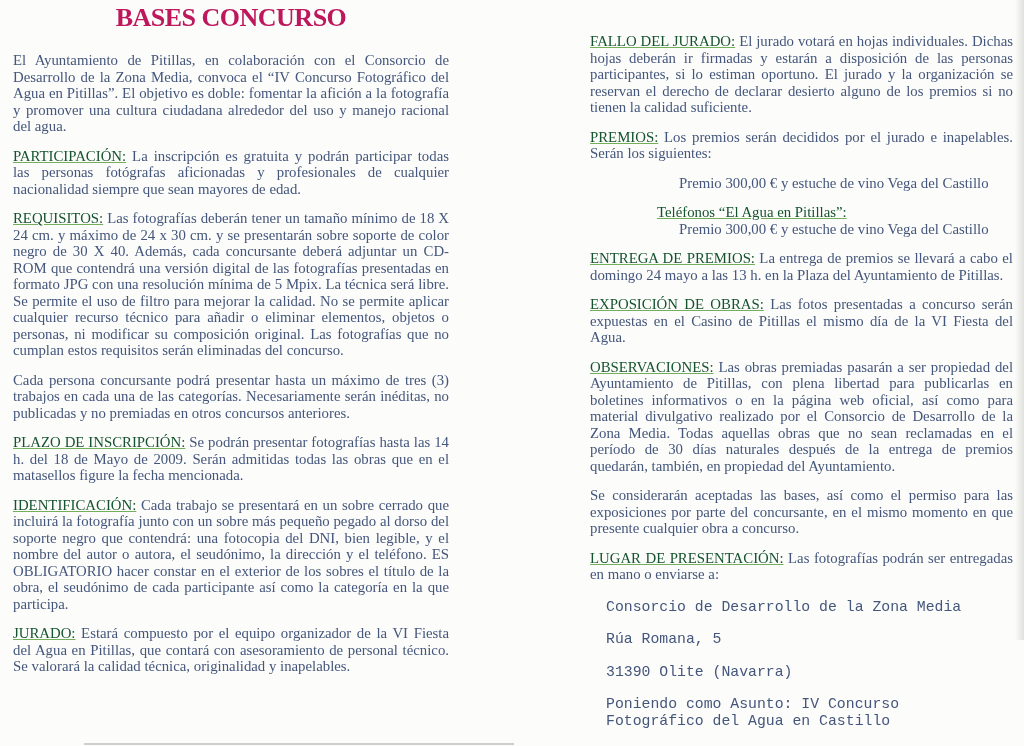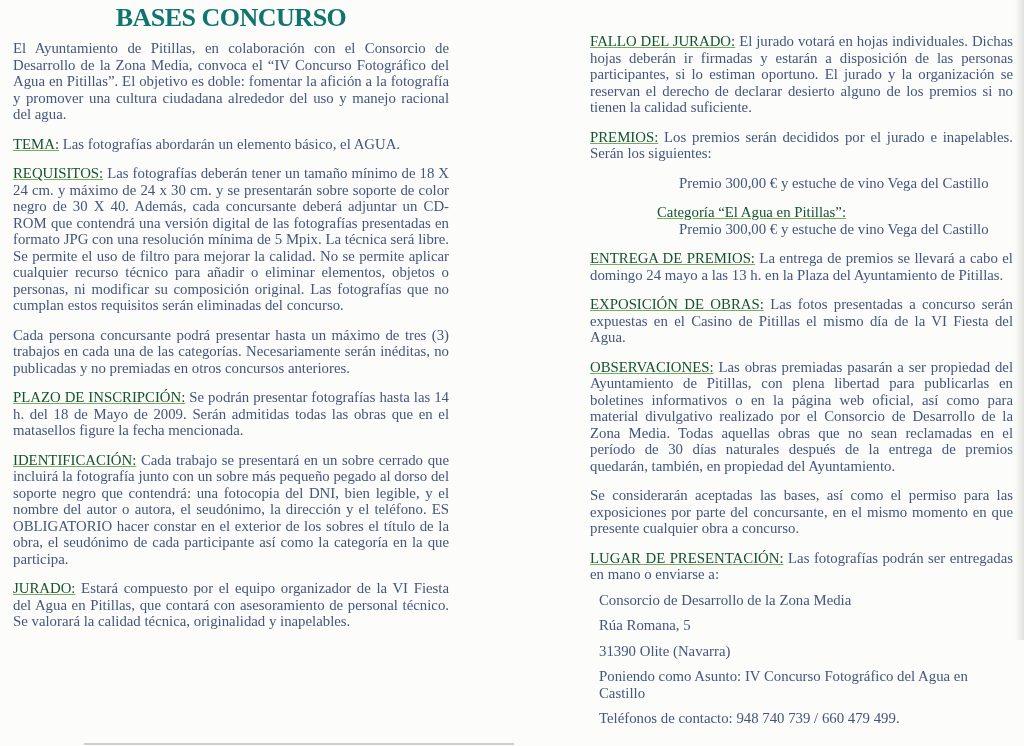--- a/index.html
+++ b/index.html
@@ -5,61 +5,61 @@
   html,body{margin:0;padding:0;background:#ffffff;}
   .page{
     position:relative;width:1024px;height:746px;overflow:hidden;
     background:#fcfcfa;
     font-family:"Liberation Serif","DejaVu Serif",serif;
     color:#44567c;
   }
   .title{
     position:absolute;left:13px;top:3px;width:436px;
     text-align:center;font-size:26px;font-weight:bold;
-    color:#0f766e;letter-spacing:-0.5px;
+    color:#be185d;letter-spacing:-0.5px;
   }
   .col{
     position:absolute;font-size:14.8px;line-height:16.5px;
     text-align:justify;
   }
-  .col-left{left:13px;top:40px;width:436px;}
+  .col-left{left:13px;top:52px;width:436px;}
   .col-right{left:590px;top:33px;width:423px;}
   p.para{margin:0 0 13px 0;}
   p.para.tight{margin-bottom:0;}
   .h{
     color:#14532d;
     text-decoration:underline;
     text-decoration-color:#74ad5c;
   }
   .prize-block{margin:0 0 13px 0;text-align:left;}
   .prize-block .cat{margin:0 0 0 67px;}
   .prize-block .amount{margin:0 0 0 89px;}
   .address{text-align:left;}
-  .address .addr-line{margin:9px;}
+  .address .addr-line{margin:16px;font-family:Liberation Mono, monospace;}
   .scan-bottom-line{
     position:absolute;left:84px;bottom:1px;width:430px;height:2px;
     background:#b6b6b2;opacity:.65;
   }
   .scan-right-edge{
     position:absolute;right:0;top:0;width:9px;height:640px;
     background:linear-gradient(to right,rgba(190,190,186,0),rgba(190,190,186,.45));
   }
 </style>
 </head>
 <body>
 
 <div class="page">
 
   <div class="title">BASES CONCURSO</div>
 
   <div class="col col-left">
     <p class="para"><span>El Ayuntamiento de Pitillas, en colaboración con el Consorcio de Desarrollo de la Zona Media, convoca el “IV Concurso Fotográfico del Agua en Pitillas”. El objetivo es doble: fomentar la afición a la fotografía y promover una cultura ciudadana alrededor del uso y manejo racional del agua.</span></p>
 
+    <p class="para"><span class="h">PARTICIPACIÓN:</span> <span>La inscripción es gratuita y podrán participar todas las personas fotógrafas aficionadas y profesionales de cualquier nacionalidad siempre que sean mayores de edad.</span></p>
 
-    <p class="para"><span class="h">TEMA:</span> <span>Las fotografías abordarán un elemento básico, el AGUA.</span></p>
 
     <p class="para"><span class="h">REQUISITOS:</span> <span>Las fotografías deberán tener un tamaño mínimo de 18 X 24 cm. y máximo de 24 x 30 cm. y se presentarán sobre soporte de color negro de 30 X 40. Además, cada concursante deberá adjuntar un CD-ROM que contendrá una versión digital de las fotografías presentadas en formato JPG con una resolución mínima de 5 Mpix. La técnica será libre. Se permite el uso de filtro para mejorar la calidad. No se permite aplicar cualquier recurso técnico para añadir o eliminar elementos, objetos o personas, ni modificar su composición original. Las fotografías que no cumplan estos requisitos serán eliminadas del concurso.</span></p>
 
     <p class="para"><span>Cada persona concursante podrá presentar hasta un máximo de tres (3) trabajos en cada una de las categorías. Necesariamente serán inéditas, no publicadas y no premiadas en otros concursos anteriores.</span></p>
 
     <p class="para"><span class="h">PLAZO DE INSCRIPCIÓN:</span> <span>Se podrán presentar fotografías hasta las 14 h. del 18 de Mayo de 2009. Serán admitidas todas las obras que en el matasellos figure la fecha mencionada.</span></p>
 
     <p class="para"><span class="h">IDENTIFICACIÓN:</span> <span>Cada trabajo se presentará en un sobre cerrado que incluirá la fotografía junto con un sobre más pequeño pegado al dorso del soporte negro que contendrá: una fotocopia del DNI, bien legible, y el nombre del autor o autora, el seudónimo, la dirección y el teléfono. ES OBLIGATORIO hacer constar en el exterior de los sobres el título de la obra, el seudónimo de cada participante así como la categoría en la que participa.</span></p>
 
     <p class="para"><span class="h">JURADO:</span> <span>Estará compuesto por el equipo organizador de la VI Fiesta del Agua en Pitillas, que contará con asesoramiento de personal técnico. Se valorará la calidad técnica, originalidad y inapelables.</span></p>
@@ -68,21 +68,21 @@
   <div class="col col-right">
     <p class="para"><span class="h">FALLO DEL JURADO:</span> <span>El jurado votará en hojas individuales. Dichas hojas deberán ir firmadas y estarán a disposición de las personas participantes, si lo estiman oportuno. El jurado y la organización se reservan el derecho de declarar desierto alguno de los premios si no tienen la calidad suficiente.</span></p>
 
     <p class="para"><span class="h">PREMIOS:</span> <span>Los premios serán decididos por el jurado e inapelables. Serán los siguientes:</span></p>
 
     <div class="prize-block">
       <p class="amount para tight">Premio 300,00 € y estuche de vino Vega del Castillo</p>
     </div>
 
     <div class="prize-block">
-      <p class="cat para tight"><span class="h">Categoría “El Agua en Pitillas”:</span></p>
+      <p class="cat para tight"><span class="h">Teléfonos “El Agua en Pitillas”:</span></p>
       <p class="amount para tight">Premio 300,00 € y estuche de vino Vega del Castillo</p>
     </div>
 
     <p class="para"><span class="h">ENTREGA DE PREMIOS:</span> <span>La entrega de premios se llevará a cabo el domingo 24 mayo a las 13 h. en la Plaza del Ayuntamiento de Pitillas.</span></p>
 
     <p class="para"><span class="h">EXPOSICIÓN DE OBRAS:</span> <span>Las fotos presentadas a concurso serán expuestas en el Casino de Pitillas el mismo día de la VI Fiesta del Agua.</span></p>
 
     <p class="para"><span class="h">OBSERVACIONES:</span> <span>Las obras premiadas pasarán a ser propiedad del Ayuntamiento de Pitillas, con plena libertad para publicarlas en boletines informativos o en la página web oficial, así como para material divulgativo realizado por el Consorcio de Desarrollo de la Zona Media. Todas aquellas obras que no sean reclamadas en el período de 30 días naturales después de la entrega de premios quedarán, también, en propiedad del Ayuntamiento.</span></p>
 
     <p class="para"><span>Se considerarán aceptadas las bases, así como el permiso para las exposiciones por parte del concursante, en el mismo momento en que presente cualquier obra a concurso.</span></p>

